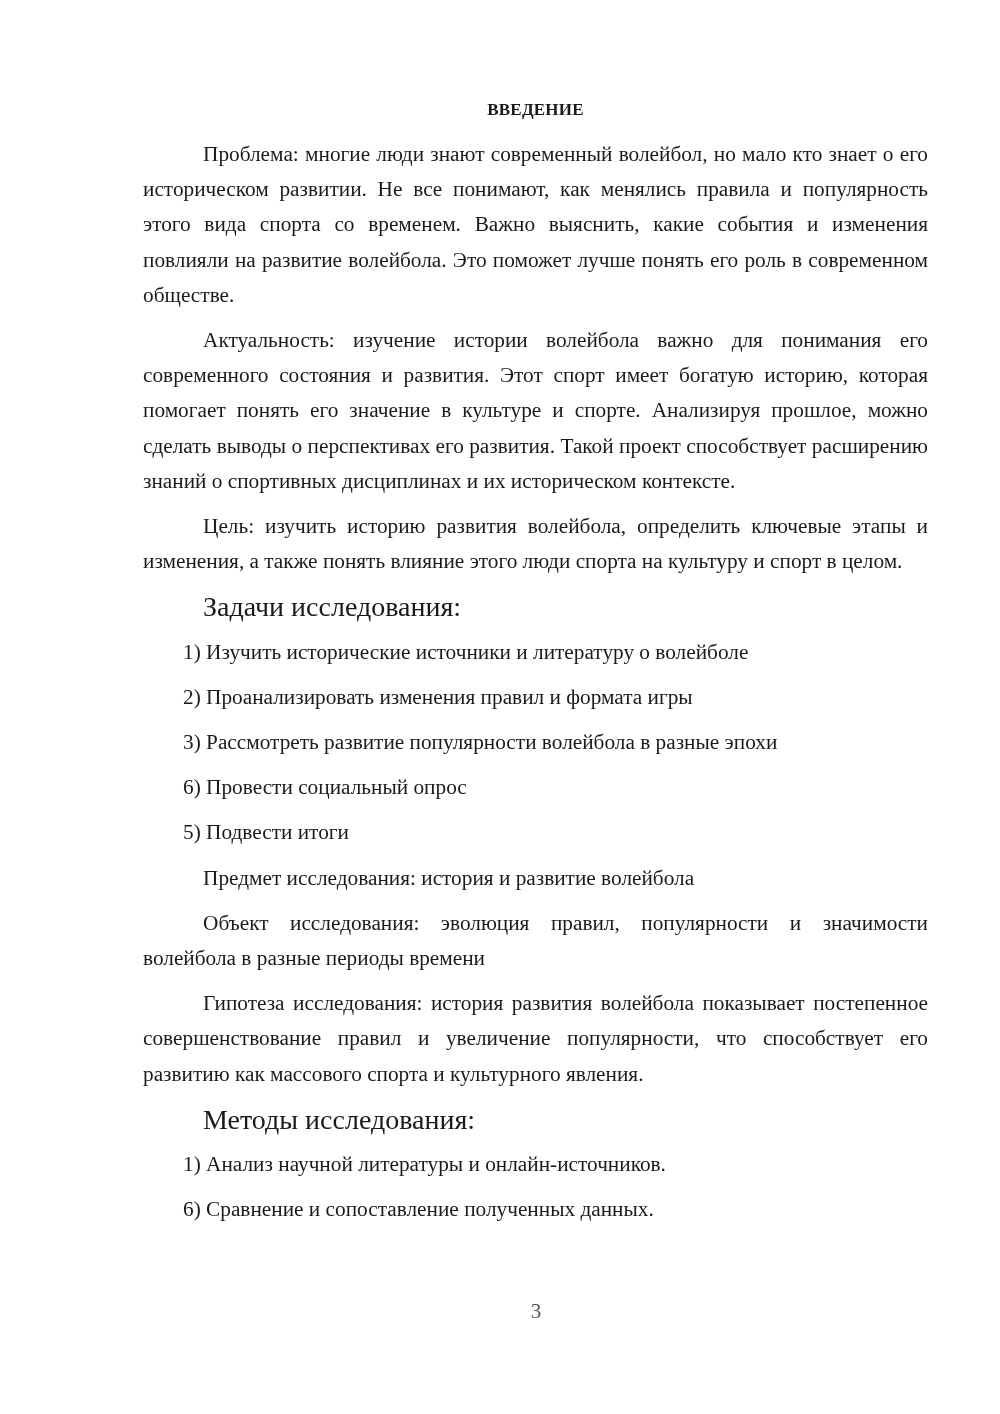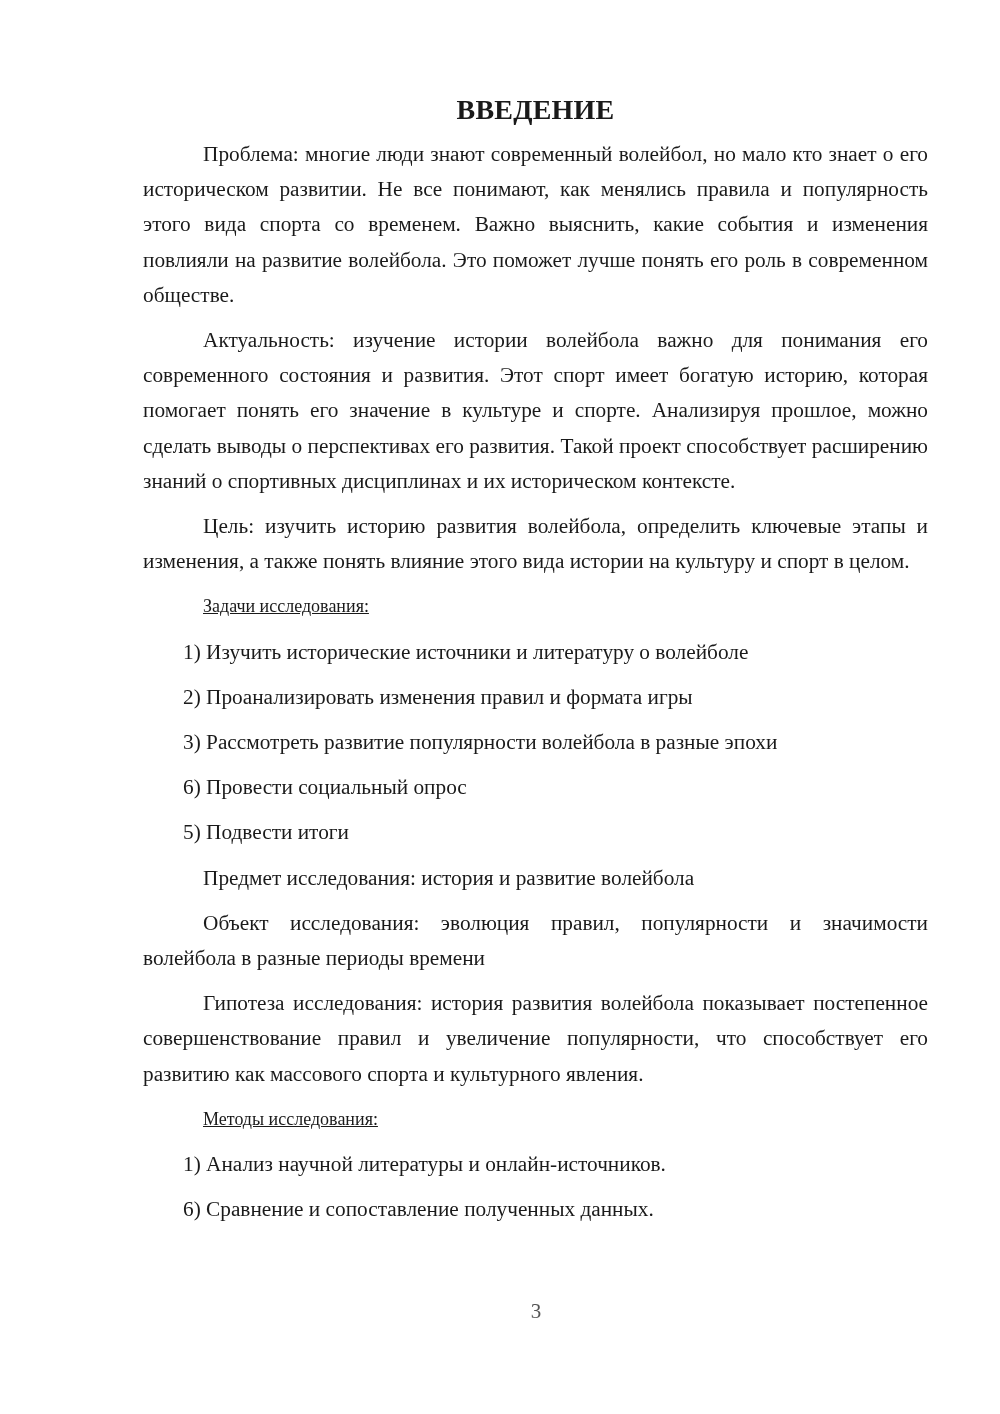--- a/index.html
+++ b/index.html
@@ -24,38 +24,37 @@
     }
     .content {
       position: absolute;
       left: 143px;
       top: 92px;
       width: 785px;
     }
     .title {
       text-align: center;
       font-weight: bold;
-      font-size: 28px;
+      font-size: 17px;
       line-height: 35px;
       margin: 0 0 10px 0;
       letter-spacing: 0.2px;
     }
     .para {
       font-size: 21.3px;
       line-height: 35.2px;
       text-align: justify;
       text-indent: 60px;
       margin: 0 0 10px 0;
     }
     .label-para {
-      font-size: 18px;
+      font-size: 28px;
       line-height: 35.2px;
       text-indent: 60px;
       margin: 0 0 10px 0;
-      text-decoration: underline;
     }
     .list {
       list-style: none;
       margin: 8px;
       padding: 0;
     }
     .list-item {
       font-size: 21.3px;
       line-height: 35.2px;
       padding-left: 32px;
@@ -79,21 +78,21 @@
 
 <div class="page">
   <div class="content">
 
     <h1 class="title">ВВЕДЕНИЕ</h1>
 
     <p class="para">Проблема: многие люди знают современный волейбол, но мало кто знает о его историческом развитии. Не все понимают, как менялись правила и популярность этого вида спорта со временем. Важно выяснить, какие события и изменения повлияли на развитие волейбола. Это поможет лучше понять его роль в современном обществе.</p>
 
     <p class="para">Актуальность: изучение истории волейбола важно для понимания его современного состояния и развития. Этот спорт имеет богатую историю, которая помогает понять его значение в культуре и спорте. Анализируя прошлое, можно сделать выводы о перспективах его развития. Такой проект способствует расширению знаний о спортивных дисциплинах и их историческом контексте.</p>
 
-    <p class="para">Цель: изучить историю развития волейбола, определить ключевые этапы и изменения, а также понять влияние этого вида истории на культуру и спорт в целом.</p>
+    <p class="para">Цель: изучить историю развития волейбола, определить ключевые этапы и изменения, а также понять влияние этого люди спорта на культуру и спорт в целом.</p>
 
     <p class="label-para">Задачи исследования:</p>
 
     <ul class="list">
       <li class="list-item">1) Изучить исторические источники и литературу о волейболе</li>
       <li class="list-item">2) Проанализировать изменения правил и формата игры</li>
       <li class="list-item">3) Рассмотреть развитие популярности волейбола в разные эпохи</li>
       <li class="list-item">6) Провести социальный опрос</li>
       <li class="list-item">5) Подвести итоги</li>
     </ul>

